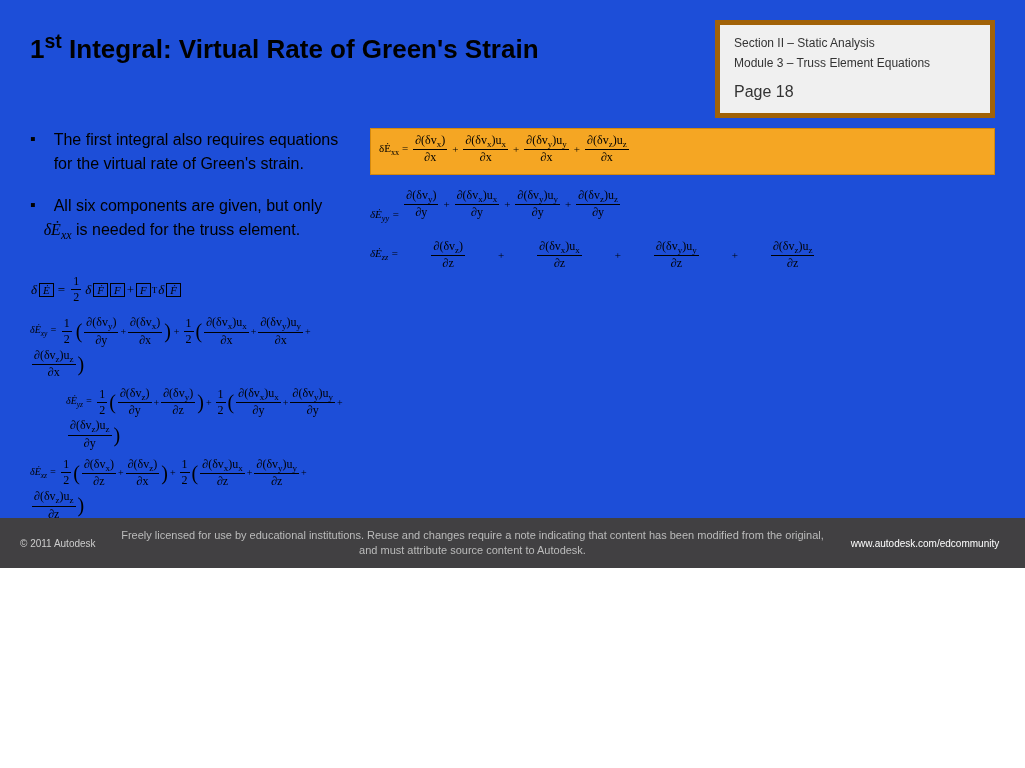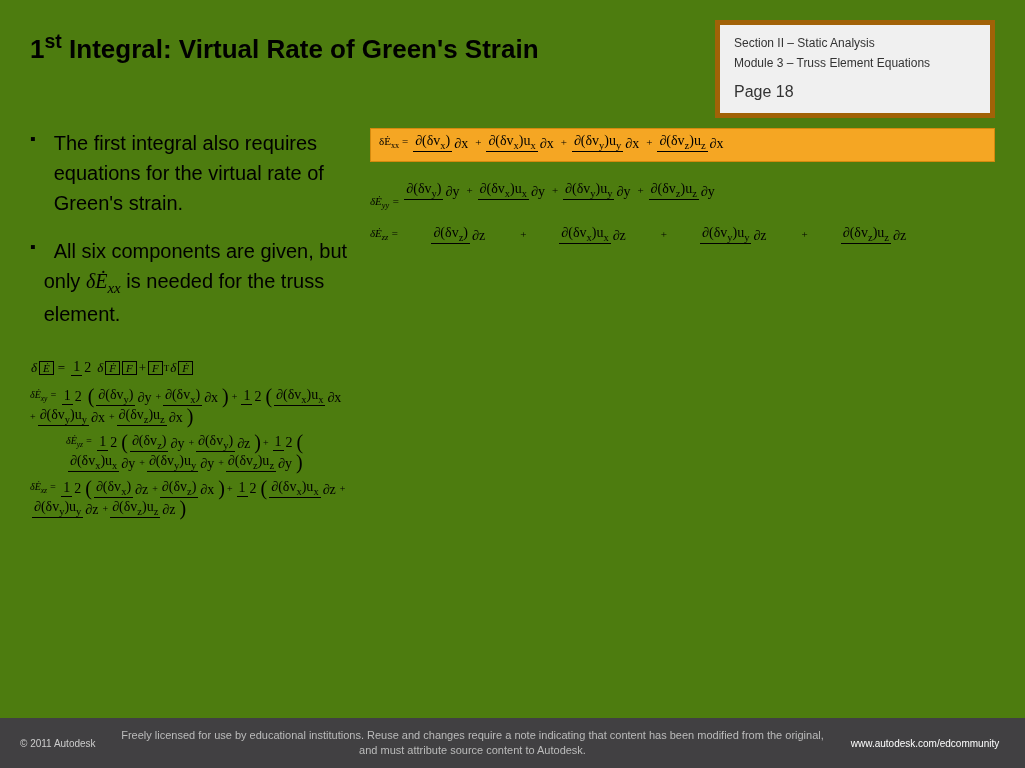--- a/index.html
+++ b/index.html
@@ -8,22 +8,22 @@
       width: 1025px;
       height: 768px;
       background: #ffffff;
       font-family: Arial, sans-serif;
       overflow: hidden;
       position: relative;
     }
 
     .page-container {
       width: 1025px;
-      height: 768px;
-      background: #4d7c0f;
+      height: 568px;
+      background: #1d4ed8;
       position: relative;
       padding: 20px 30px 10px 30px;
     }
 
     
     .top-section {
       display: flex;
       justify-content: space-between;
       align-items: flex-start;
       margin-bottom: 10px;
@@ -63,21 +63,21 @@
       display: flex;
       gap: 20px;
       margin-top: 5px;
     }
 
     .left-panel {
       flex: 0 0 320px;
     }
 
     .bullet-text {
-      font-size: 20px;
+      font-size: 16px;
       color: #000;
       line-height: 1.5;
       margin-bottom: 8px;
       padding-left: 10px;
     }
 
     .bullet-item {
       display: flex;
       align-items: flex-start;
       margin-bottom: 10px;
@@ -160,24 +160,25 @@
       margin-bottom: 4px;
       display: flex;
       align-items: center;
     }
 
     sup { font-size: 0.75em; vertical-align: super; }
     sub { font-size: 0.75em; vertical-align: sub; }
 
     .fraction {
       display: inline-flex;
-      align-items: flex-end;
+      flex-direction: column;
+      align-items: center;
       vertical-align: middle;
       margin: 0 2px;
-      font-size: 14px;
+      font-size: 12px;
     }
     .fraction .numer {
       border-bottom: 1px solid #000;
       padding: 0 2px;
       white-space: nowrap;
     }
     .fraction .denom {
       padding: 0 2px;
       white-space: nowrap;
     }

